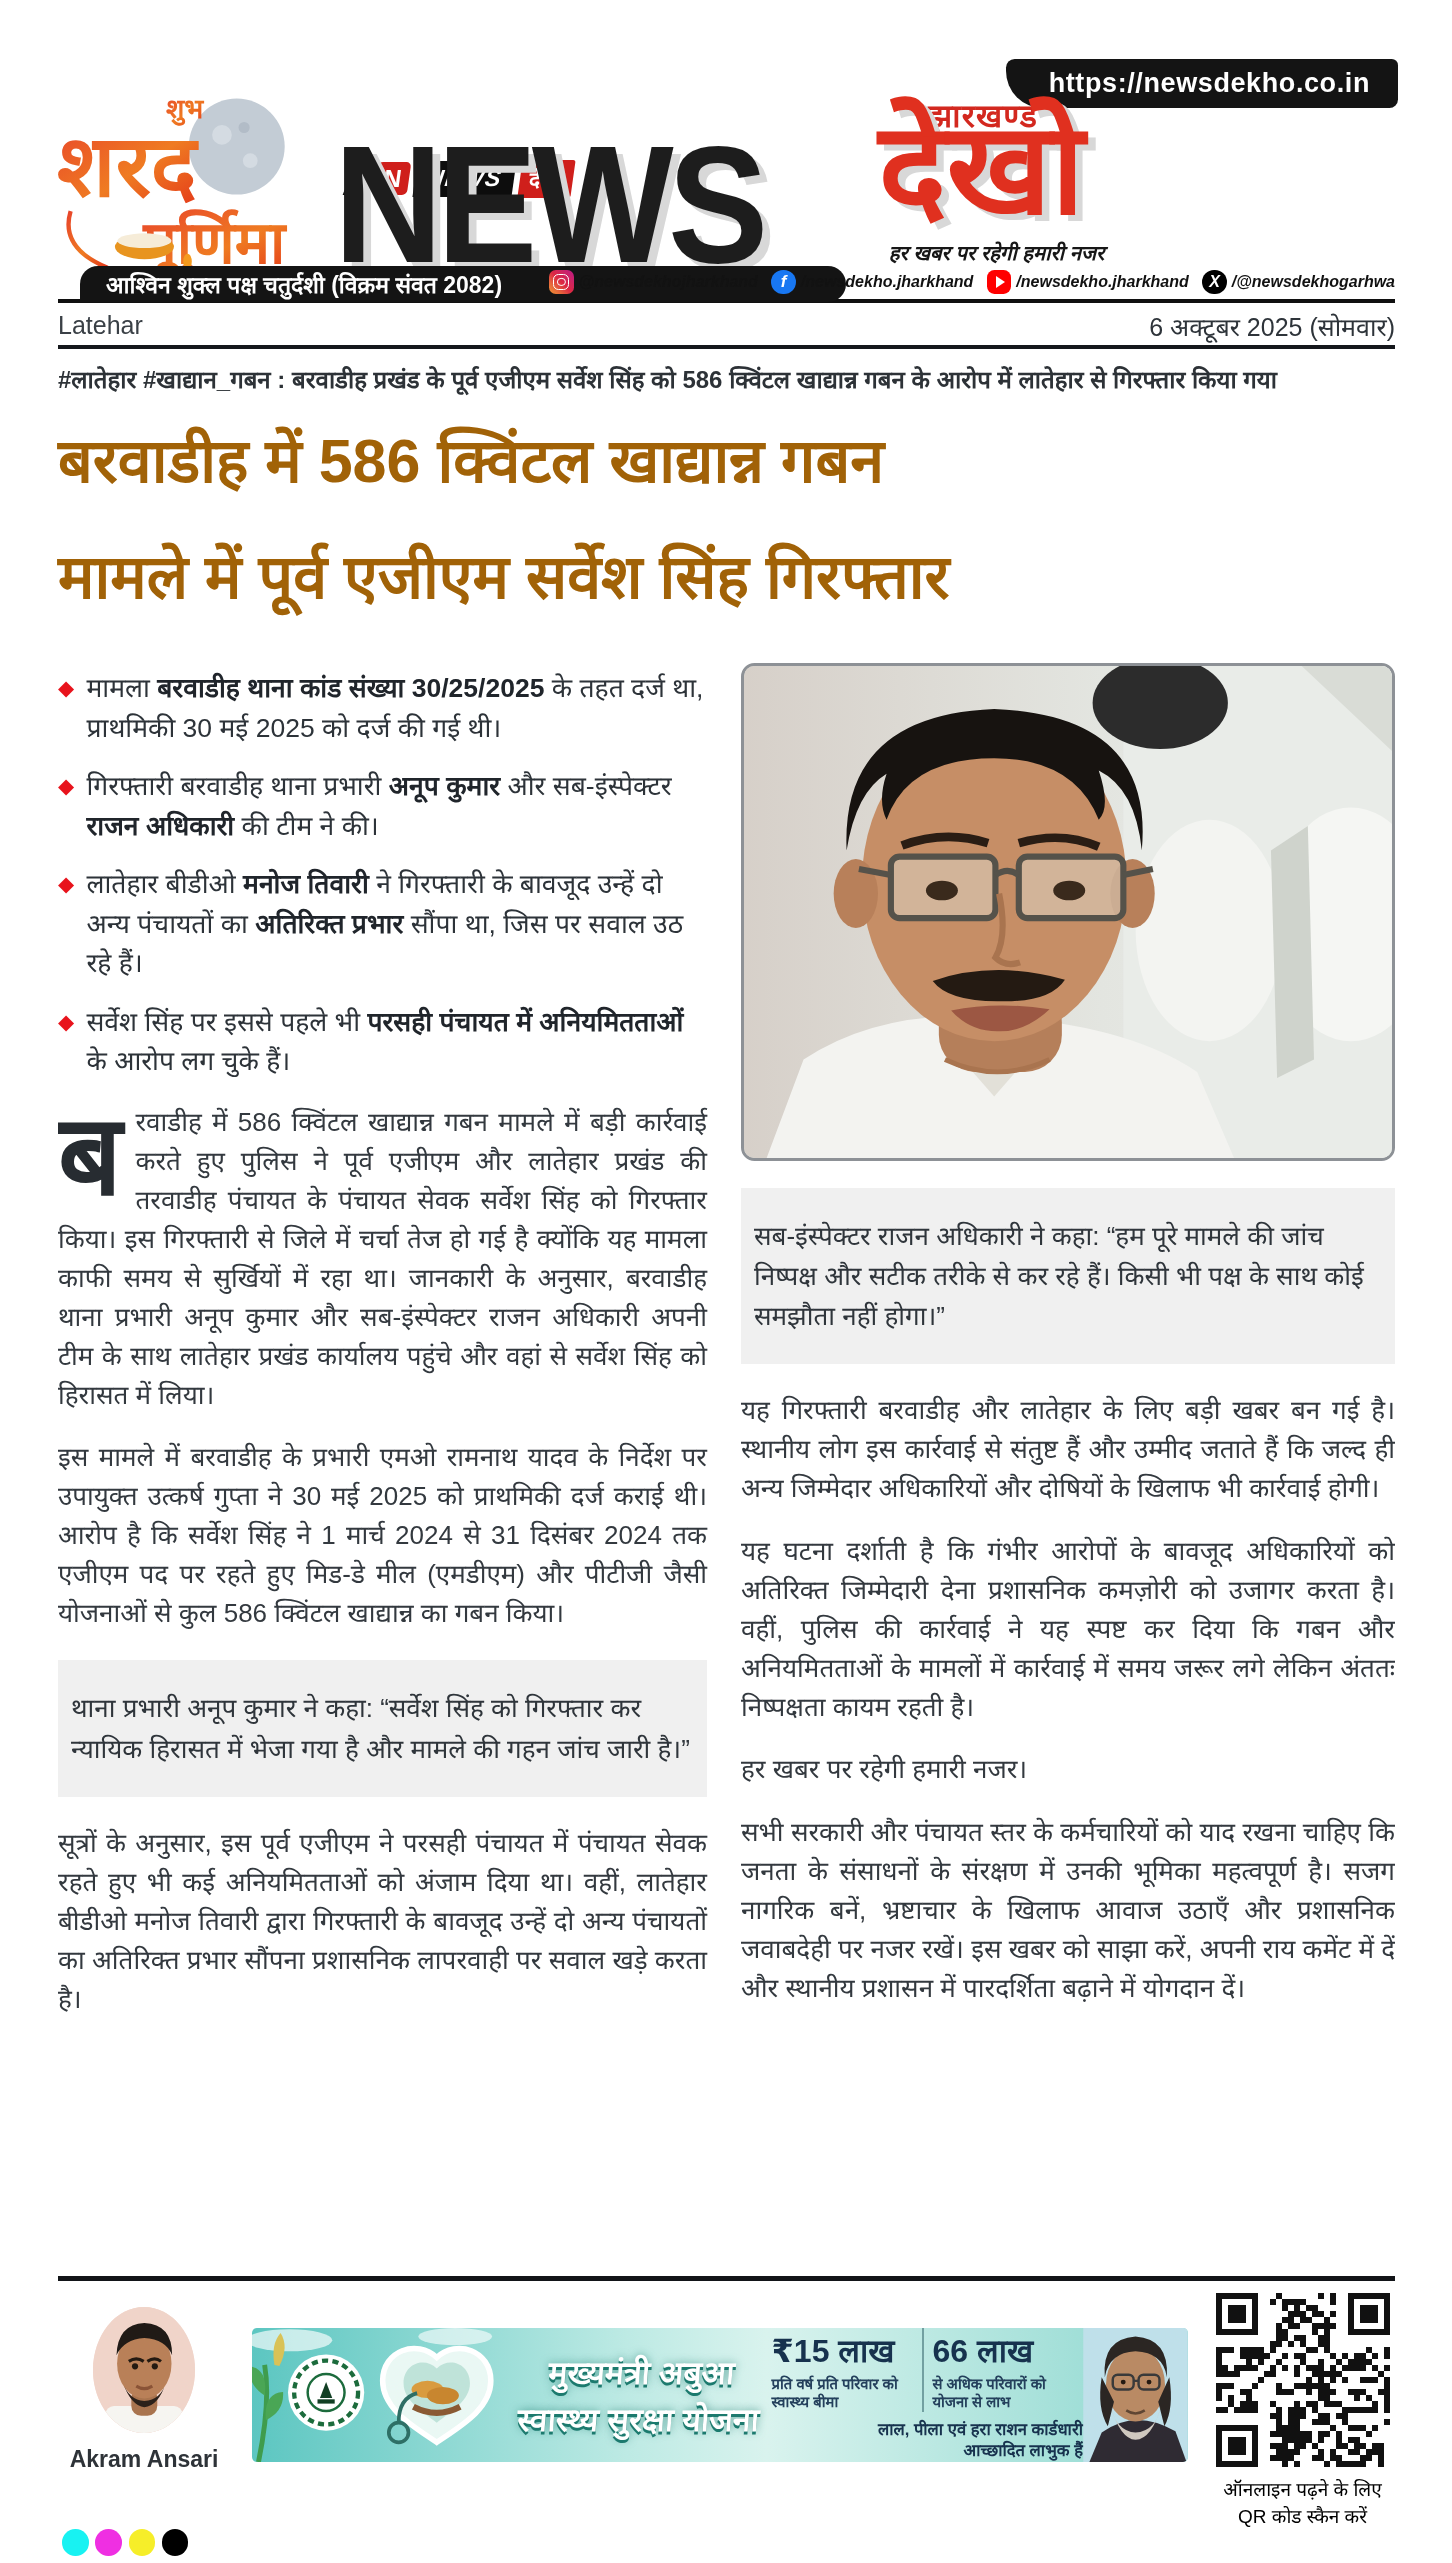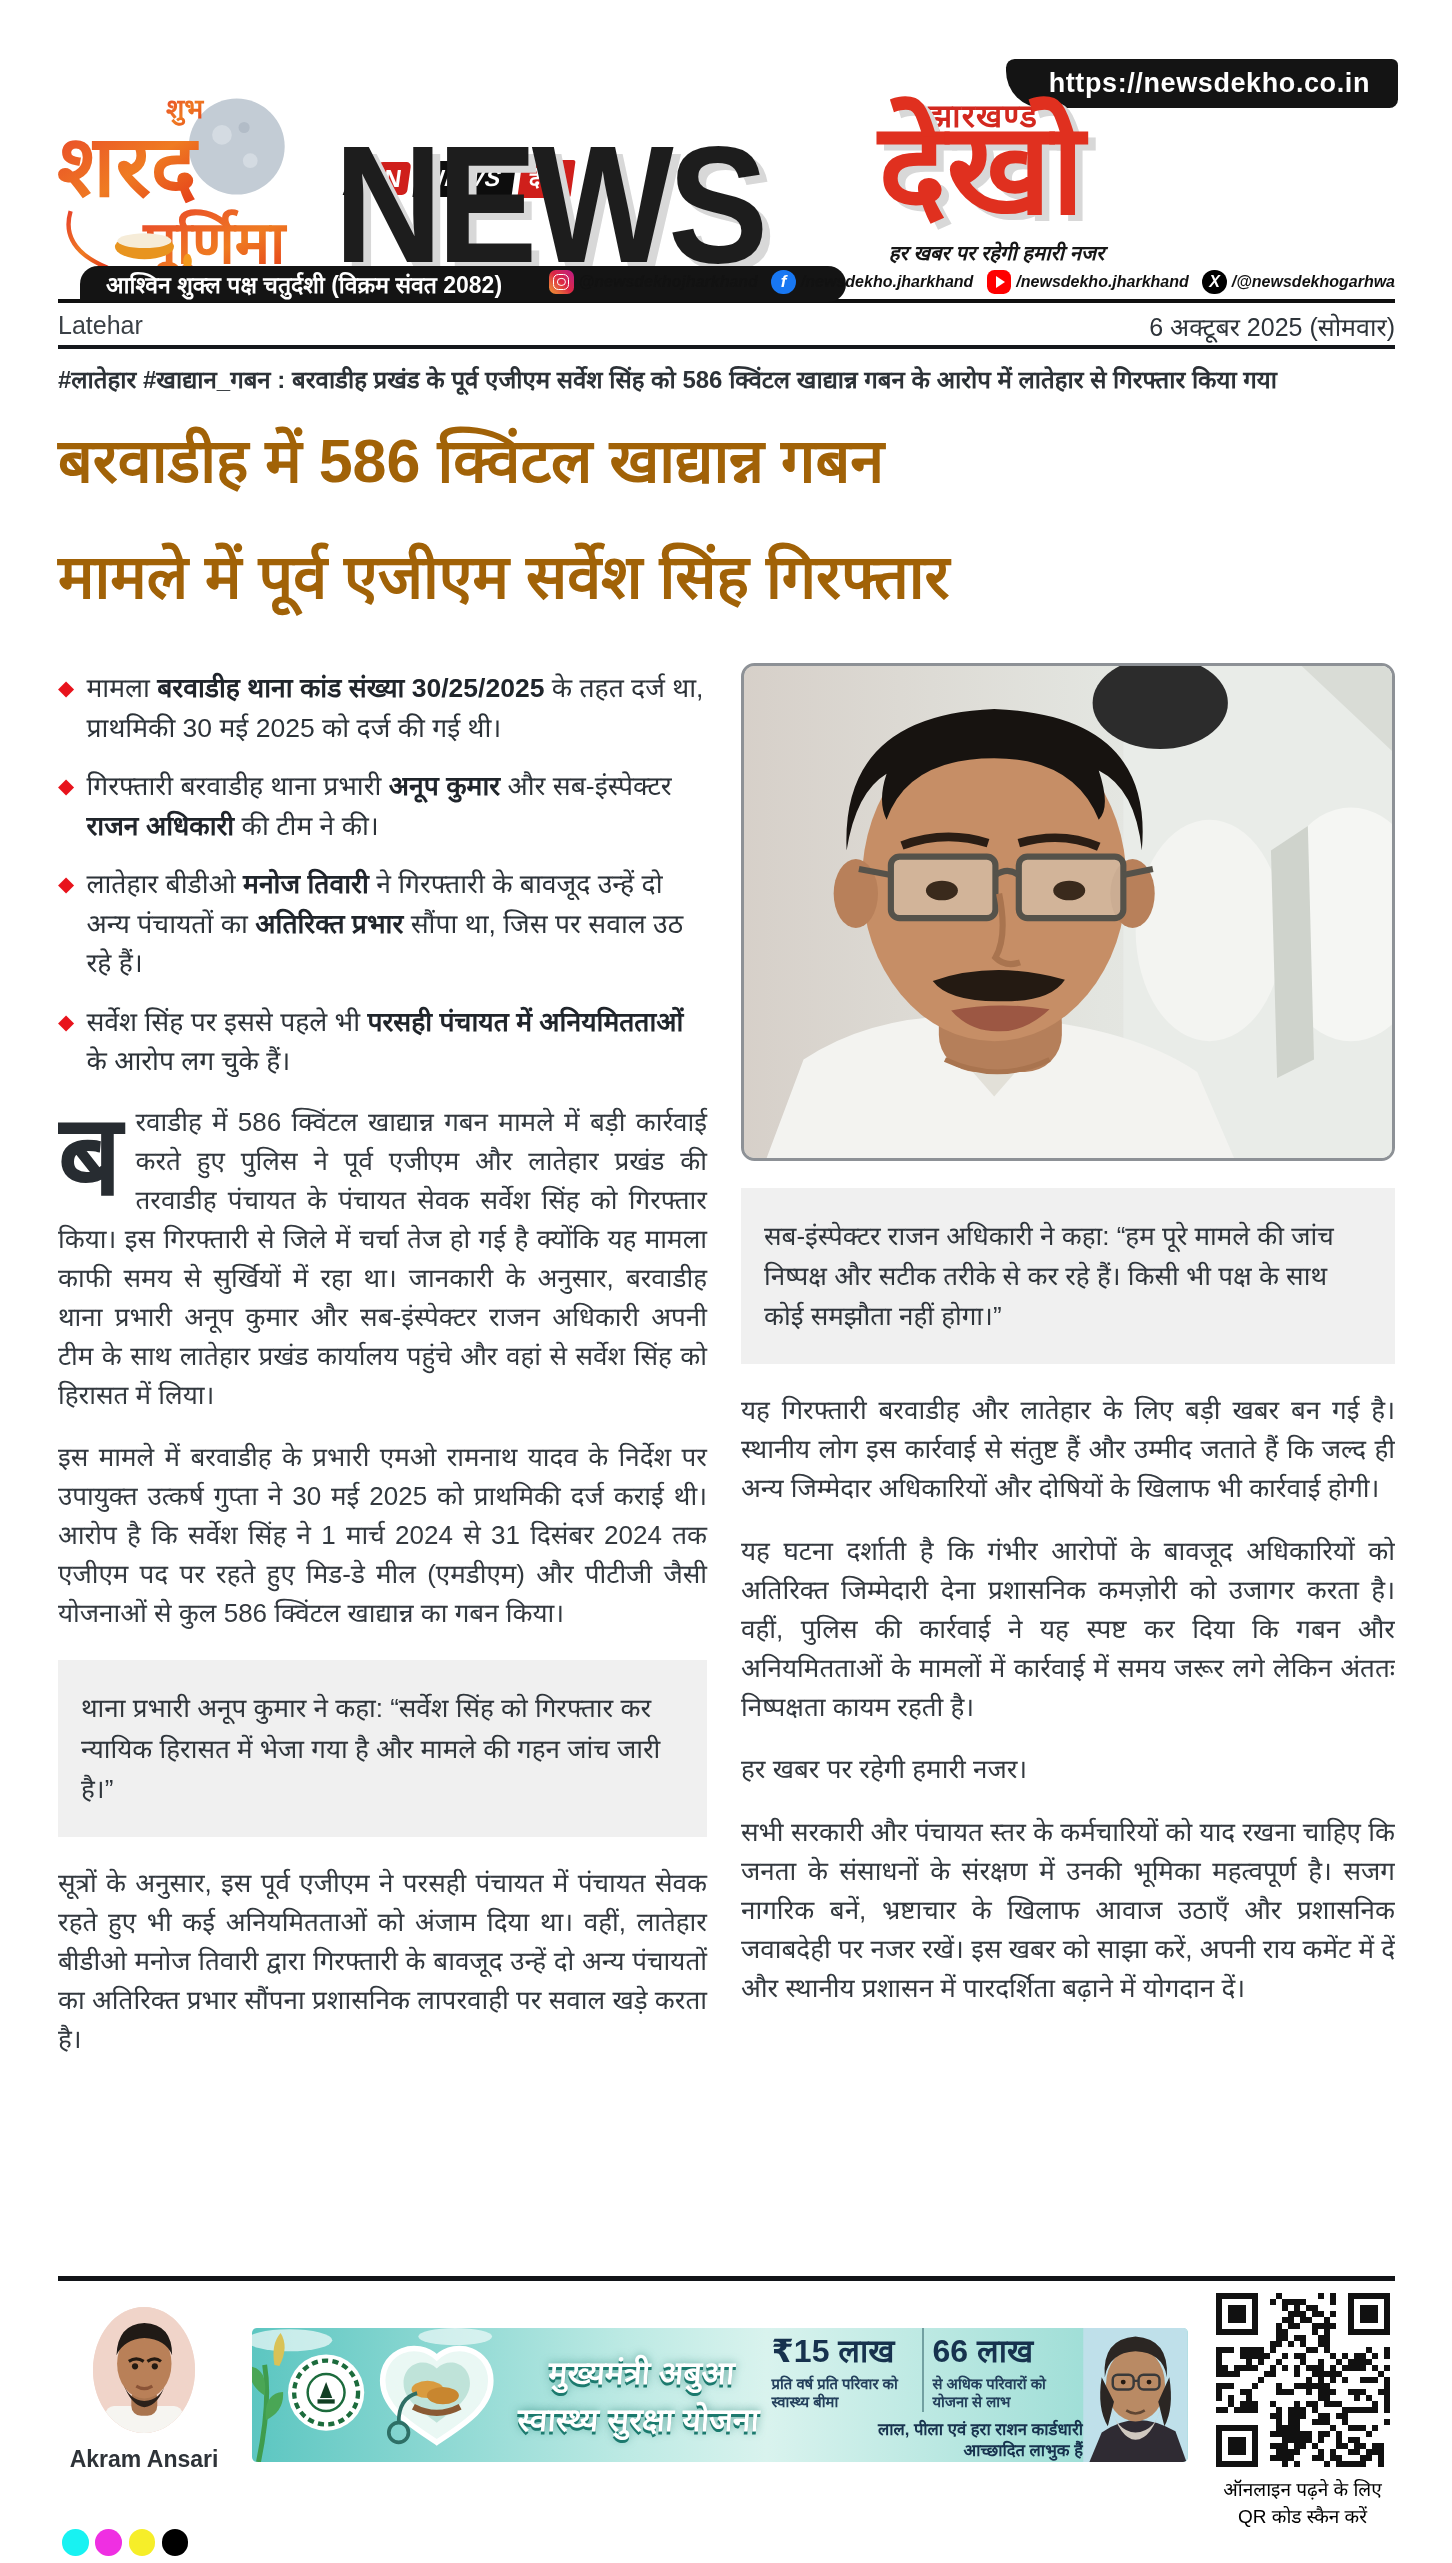--- a/index.html
+++ b/index.html
@@ -55,21 +55,21 @@
   
   .columns{display:flex;gap:34px;margin-top:27px;height:1600px;overflow:hidden;}
   .col-left{width:649px;flex:0 0 auto;}
   .col-right{flex:1;}
   .bullets{list-style:none;margin:6.2px 0 21px 0;padding:0;}
   .bullets li{display:flex;gap:12.3px;margin-bottom:18.5px;font-size:26.5px;line-height:1.5;color:#2d3339;}
   .bullets li b{color:#20252b;}
   .diamond{color:#e8131c;font-size:21px;line-height:1.85;flex:0 0 auto;}
   .para{font-size:26px;line-height:1.5;color:#33393f;text-align:justify;margin:0 0 23.4px 0;}
   .dropcap{float:left;font-size:112px;line-height:.78;font-weight:800;color:#272c31;padding:8.6px 13.5px 0 0;}
-  .quote{background:#f0f0f0;padding:28px 23px;margin:27px 0;font-size:26px;line-height:1.55;color:#2f353b;}
+  .quote{background:#f0f0f0;padding:28px 13px;margin:27px 0;font-size:26px;line-height:1.55;color:#2f353b;}
   .photo{height:492px;border:3.7px solid #8d9196;border-radius:13.5px;overflow:hidden;margin-bottom:26px;background:#dfe2de;}
   .photo svg{display:block;width:100%;height:100%;}
 
   
   .foot-divider{height:4.9px;background:#121418;margin-top:13.5px;}
   .footer{display:flex;align-items:flex-start;gap:22px;margin-top:21px;}
   .reporter{width:172px;flex:0 0 auto;text-align:center;}
   .avatar{width:102px;height:126px;border-radius:50%;overflow:hidden;margin:4.9px auto 0;background:#f2d8ce;}
   .reporter-name{margin-top:13.5px;font-size:23px;font-weight:800;color:#2e3338;}
   .banner{flex:1;height:134px;margin-top:26px;border-radius:4.9px;position:relative;overflow:hidden;display:flex;align-items:stretch;

